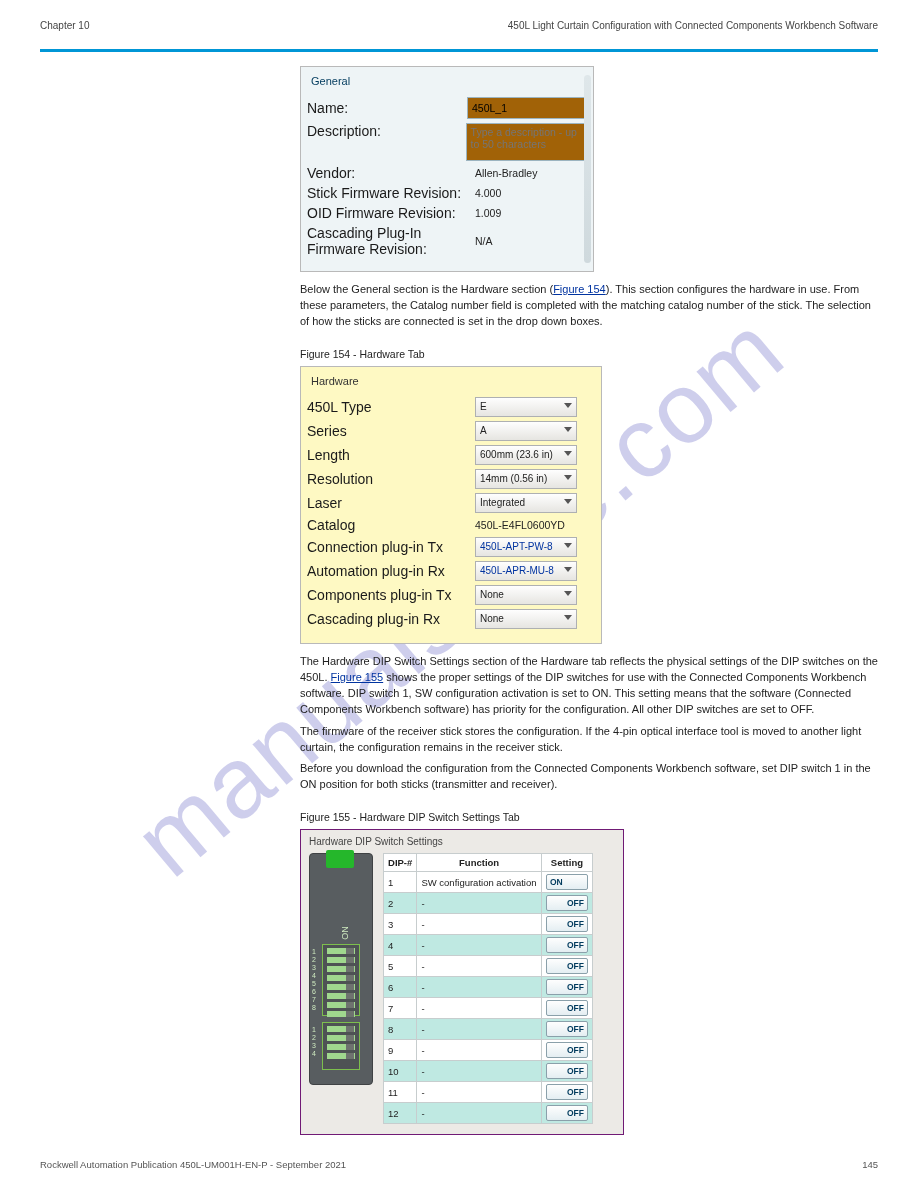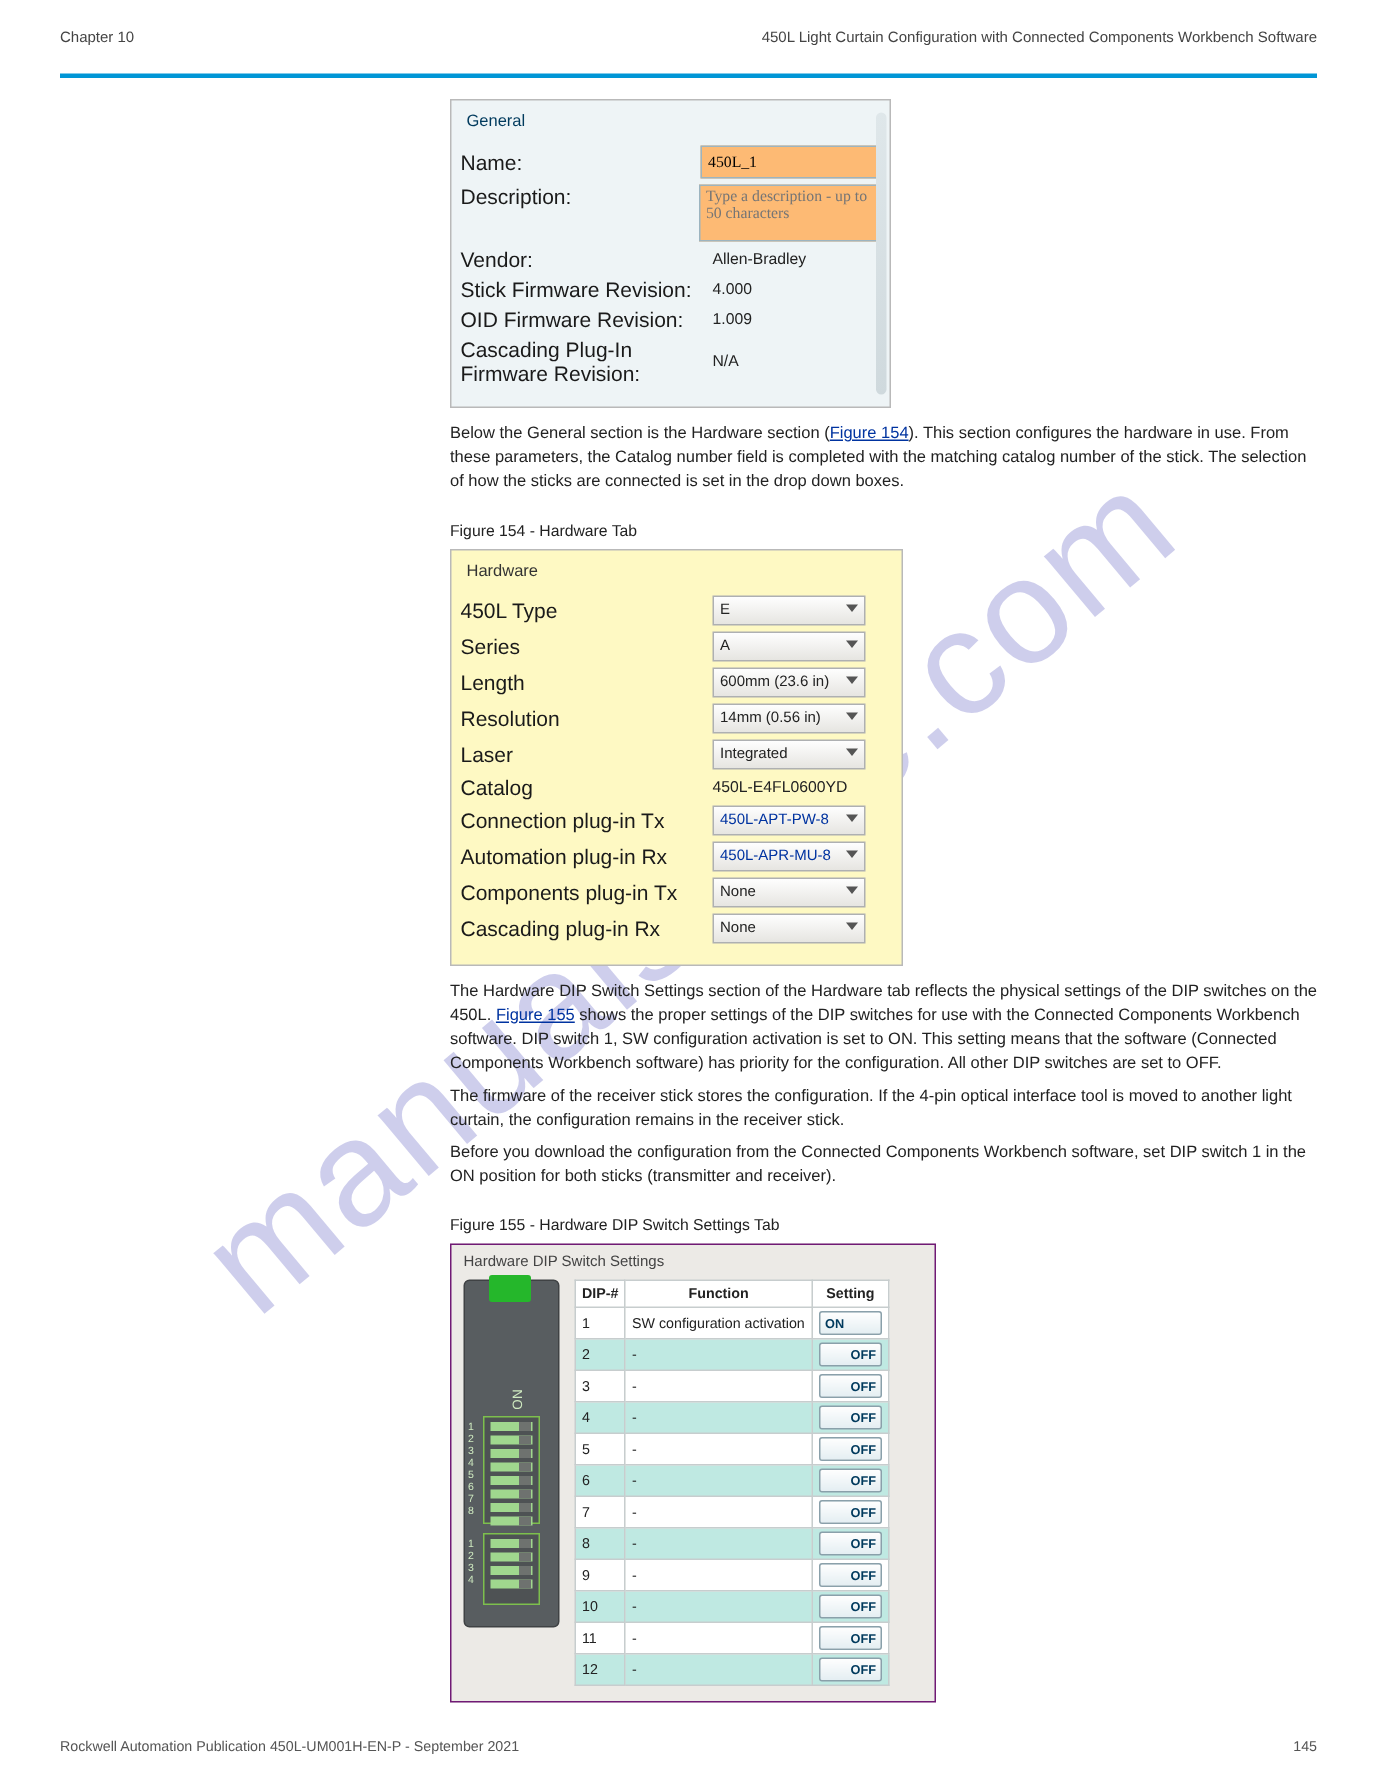--- a/index.html
+++ b/index.html
@@ -9,21 +9,21 @@
   .header-row{display:flex;justify-content:space-between;font-size:10px;color:#444;margin-bottom:6px}
   .content{position:relative;z-index:1;padding-left:260px}
   .body-text{font-size:11px;color:#222;line-height:1.45;margin:6px 0}
   .link{color:#0033a0;text-decoration:underline;cursor:pointer}
   .panel{border:1px solid #b9b9b9;background:#eef4f6;width:292px;margin:4px 0 10px 0;position:relative}
   .panel-inner{padding:4px 6px 10px 6px}
   .grouplabel{font-size:11px;color:#003a5d;padding:4px 0 6px 4px}
   .row{display:flex;align-items:center;margin:4px 0}
   .row .lbl{width:168px;font-size:14px;color:#1a1a1a}
   .row .val{font-size:10.5px;color:#222}
-  .row input[type=text],.row textarea{font-family:Liberation Serif, serif;font-size:10.5px;border:1px solid #9cb4c0;padding:2px 4px;background:#fdba74}
+  .row input[type=text],.row textarea{font-family:Liberation Sans, sans-serif;font-size:10.5px;border:1px solid #9cb4c0;padding:2px 4px;background:#a16207}
   .row input[type=text]{width:110px;height:16px}
   .row textarea{width:118px;height:32px;resize:none}
   .scroll-hint{position:absolute;right:2px;top:8px;bottom:8px;width:7px;border-radius:4px;background:linear-gradient(#dfe7ea,#cfd9dd)}
   .panel2{border:1px solid #b9b9b9;background:#fef9c3;width:300px;margin:4px 0 10px 0}
   .panel2 .grouplabel{color:#333}
   .sel{display:flex;align-items:center;justify-content:space-between;border:1px solid #aeb0b2;background:linear-gradient(#fefefe,#e6e5e1);height:18px;width:92px;padding:0 4px;font-size:10px;color:#222}
   .chev{width:8px;height:8px;display:inline-block}
   .chev::before{content:"";display:block;width:0;height:0;border-left:4px solid transparent;border-right:4px solid transparent;border-top:5px solid #555}
   .sel-link{color:#0033a0}
   .ftr{display:flex;justify-content:space-between;font-size:9.5px;color:#555;margin-top:24px}

